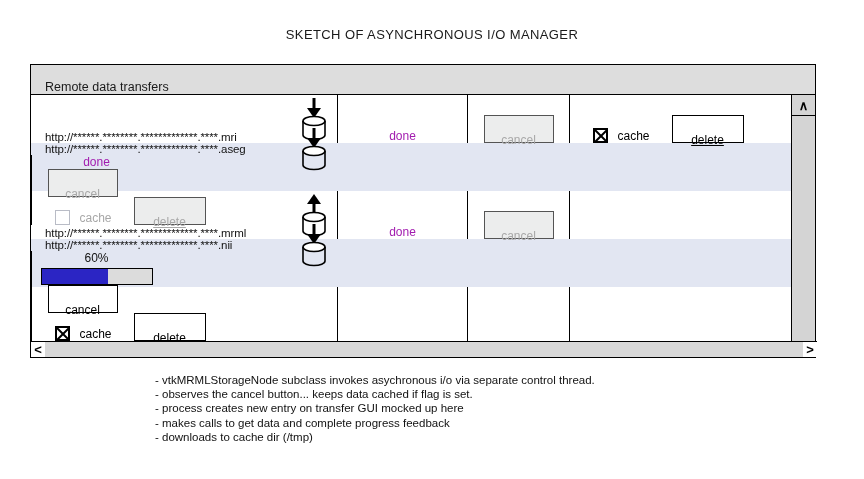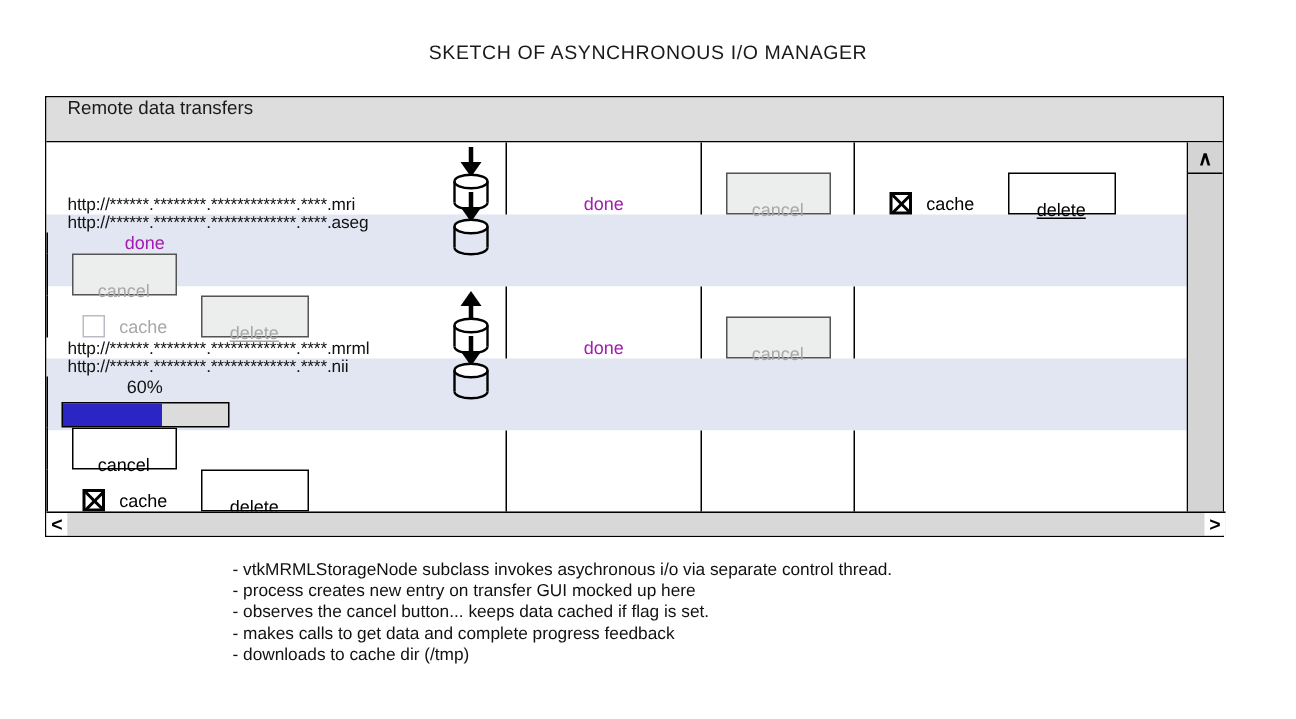--- a/index.html
+++ b/index.html
@@ -39,21 +39,21 @@
     box-sizing: border-box;
     background: #ffffff;
   }
 
   .panel-header {
     height: 30px;
     background: #dddddd;
     border-bottom: 1px solid #000000;
     box-sizing: border-box;
     display: flex;
-    align-items: flex-start;
+    align-items: flex-end;
     padding-left: 14px;
     font-size: 12.5px;
     color: #1a1a1a;
   }
 
   
   .body-area {
     position: relative;
     height: 247px;
     display: flex;
@@ -394,17 +394,17 @@
   <div class="hscroll">
     <div class="hscroll-btn">&lt;</div>
     <div class="hscroll-track"></div>
     <div class="hscroll-btn">&gt;</div>
   </div>
 
 </div>
 
 <div class="notes">
   <div>- vtkMRMLStorageNode subclass invokes asychronous i/o via separate control thread.</div>
+  <div>- observes the cancel button... keeps data cached if flag is set.</div>
   <div>- process creates new entry on transfer GUI mocked up here</div>
-  <div>- observes the cancel button... keeps data cached if flag is set.</div>
   <div>- makes calls to get data and complete progress feedback</div>
   <div>- downloads to cache dir (/tmp)</div>
 </div>
 
 </body></html>

